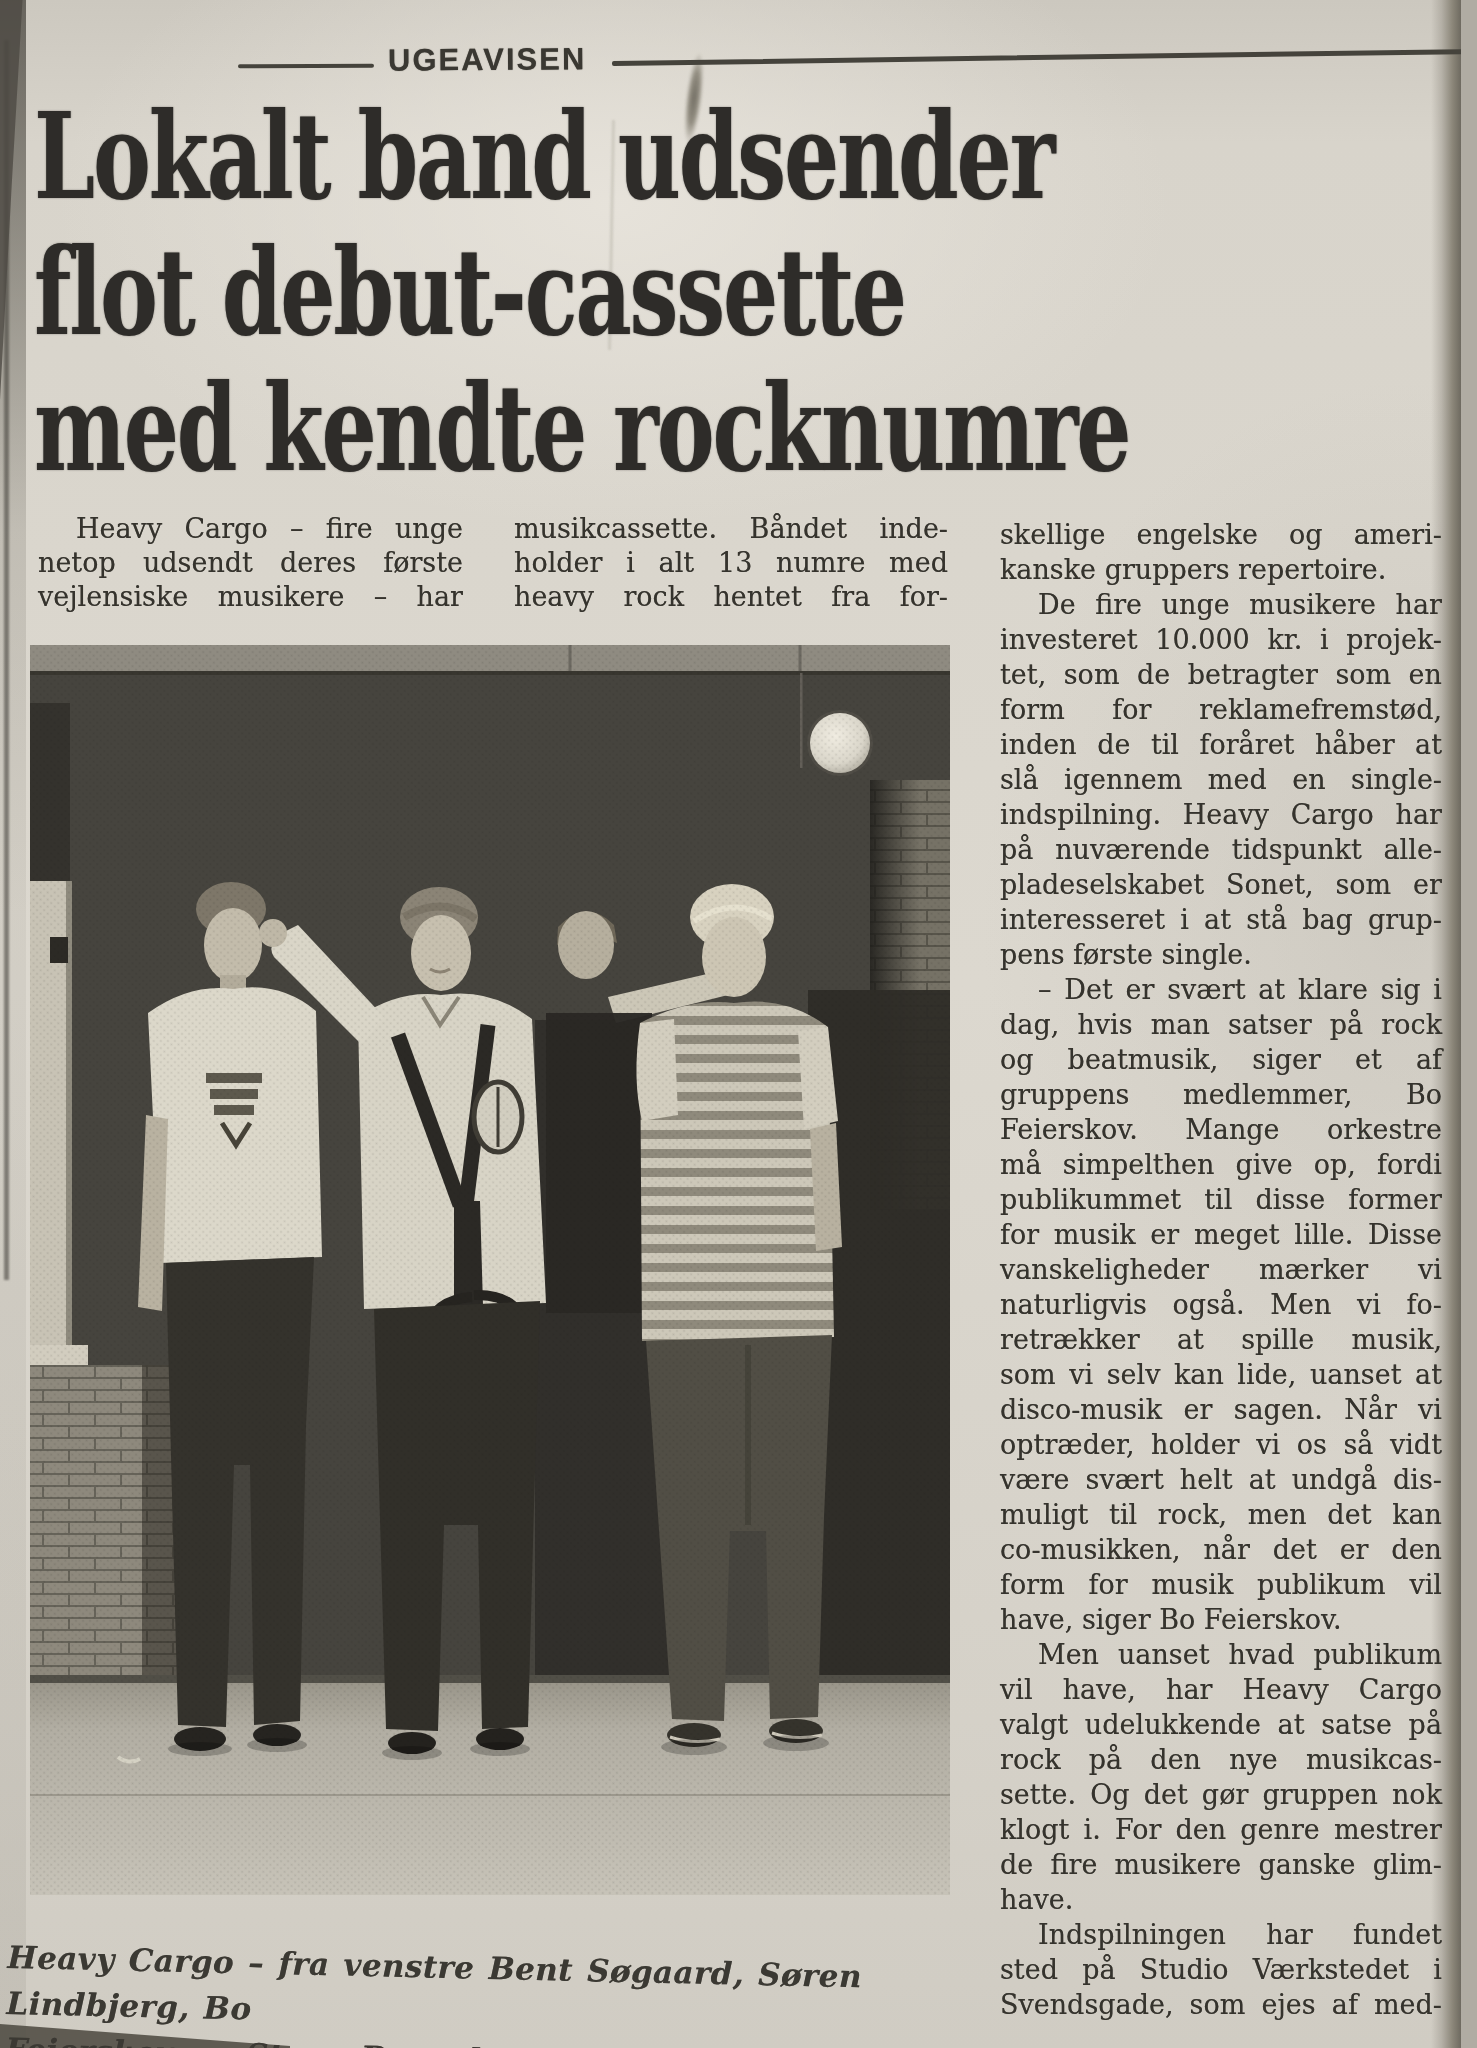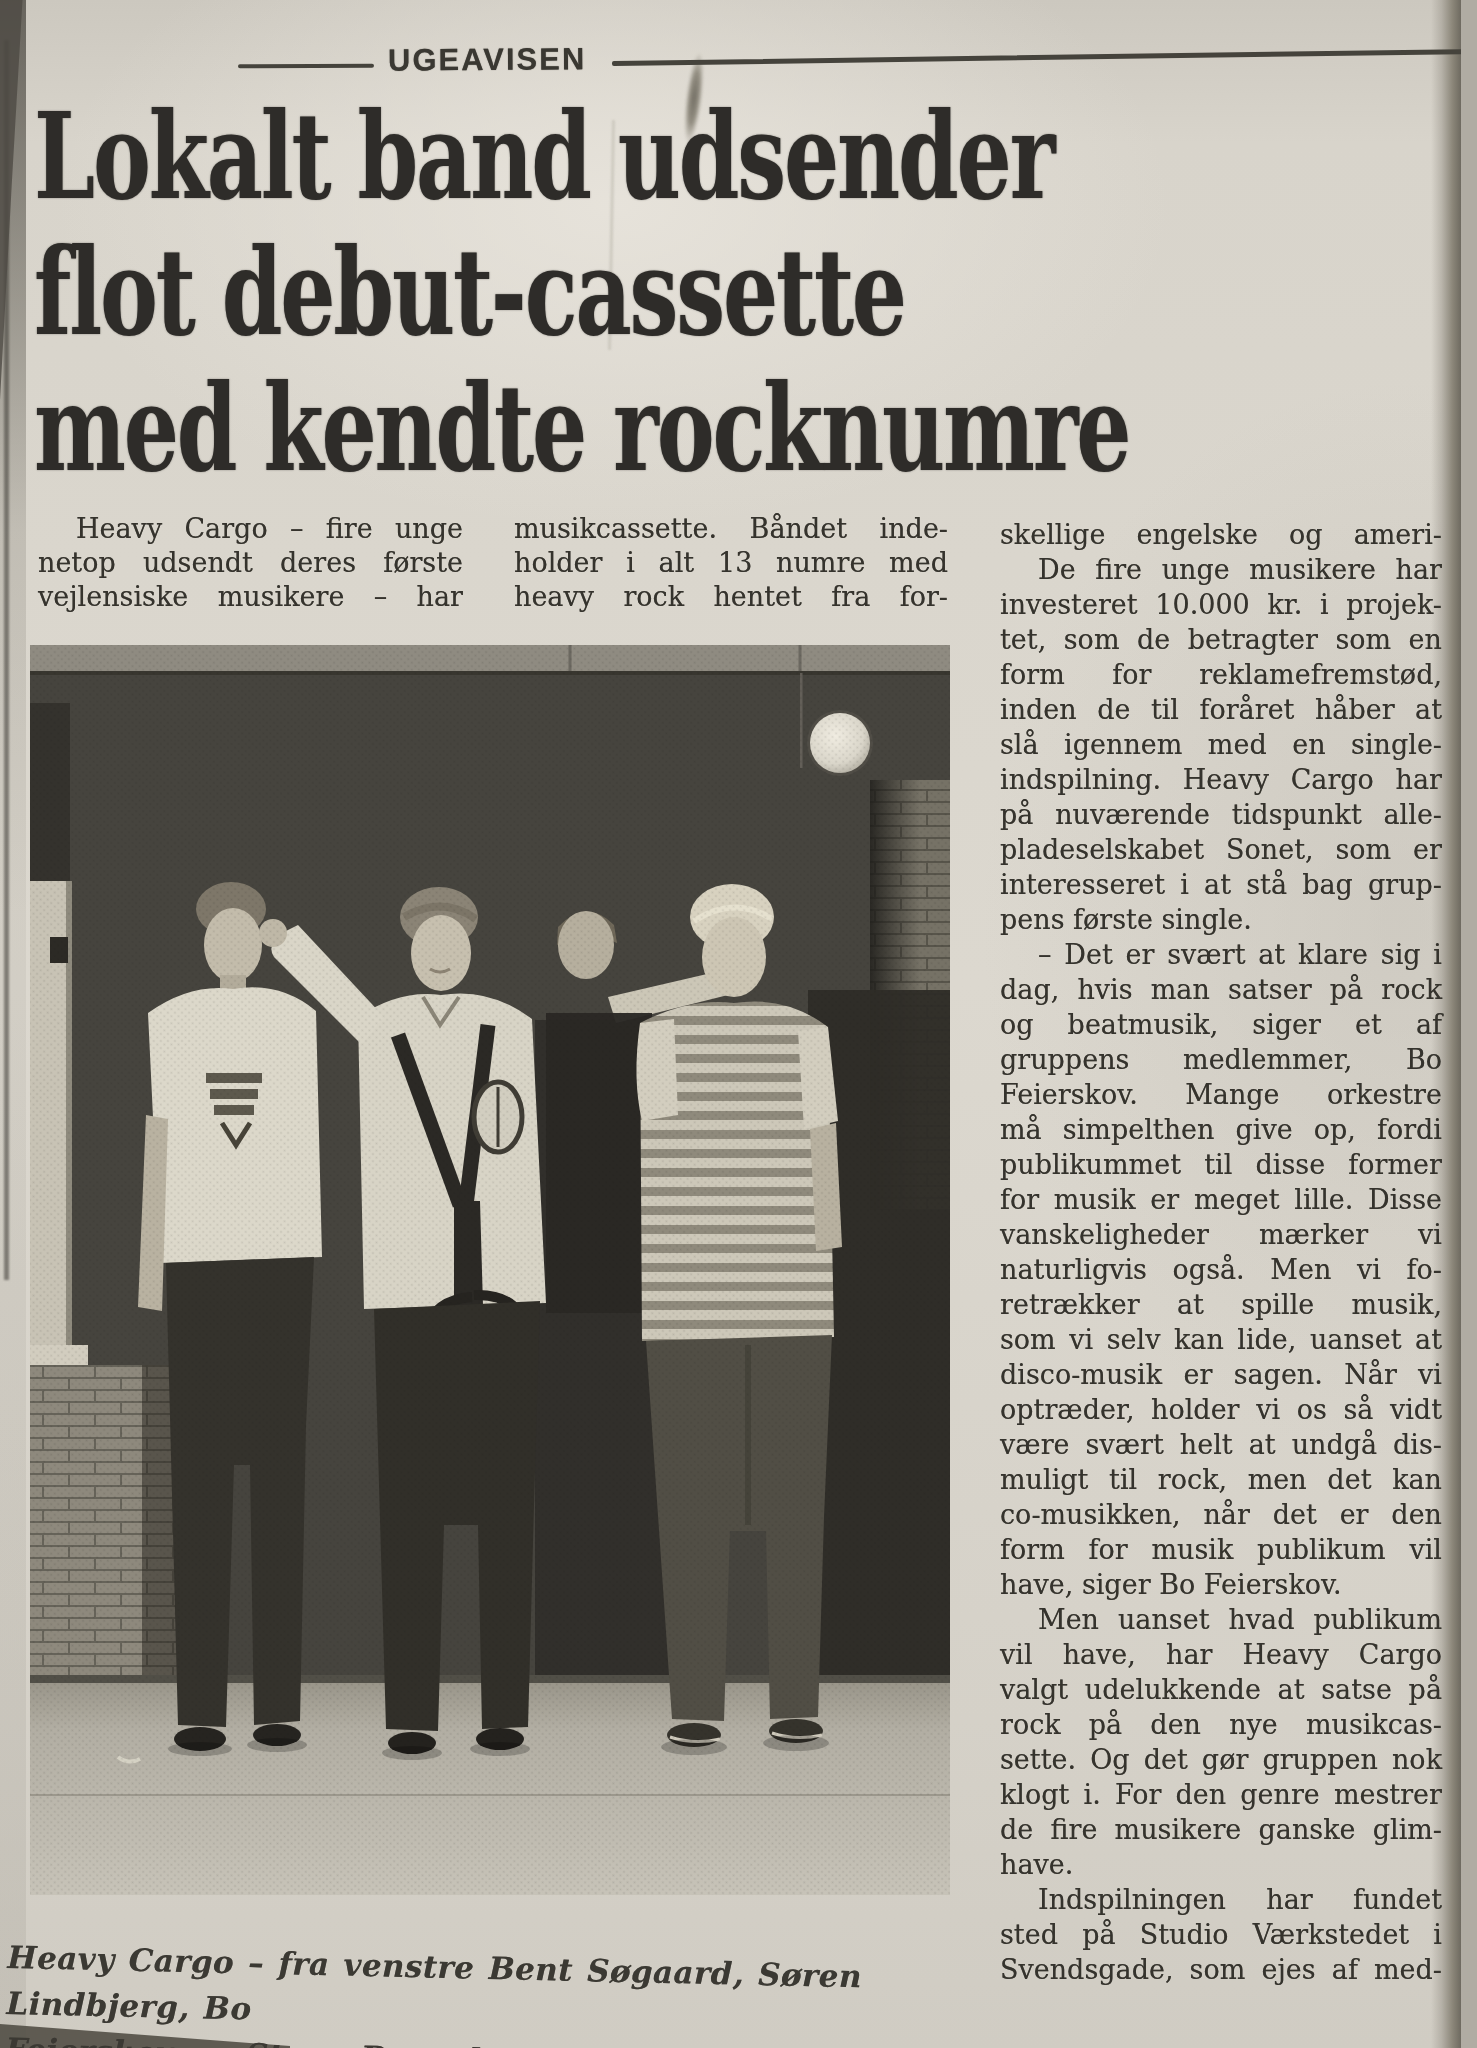--- a/index.html
+++ b/index.html
@@ -90,20 +90,21 @@
       <div class="tline">netop udsendt deres første</div>
       <div class="tline">vejlensiske musikere – har</div>
     </div>
   <div class="col col2">
       <div class="tline">musikcassette. Båndet inde-</div>
       <div class="tline">holder i alt 13 numre med</div>
       <div class="tline">heavy rock hentet fra for-</div>
     </div>
   <div class="col col3">
       <div class="tline">skellige engelske og ameri-</div>
+      <div class="tline flush">kanske gruppers repertoire.</div>
       <div class="tline ind">De fire unge musikere har</div>
       <div class="tline">investeret 10.000 kr. i projek-</div>
       <div class="tline">tet, som de betragter som en</div>
       <div class="tline">form for reklamefremstød,</div>
       <div class="tline">inden de til foråret håber at</div>
       <div class="tline">slå igennem med en single-</div>
       <div class="tline">indspilning. Heavy Cargo har</div>
       <div class="tline">på nuværende tidspunkt alle-</div>
       <div class="tline">pladeselskabet Sonet, som er</div>
       <div class="tline">interesseret i at stå bag grup-</div>

